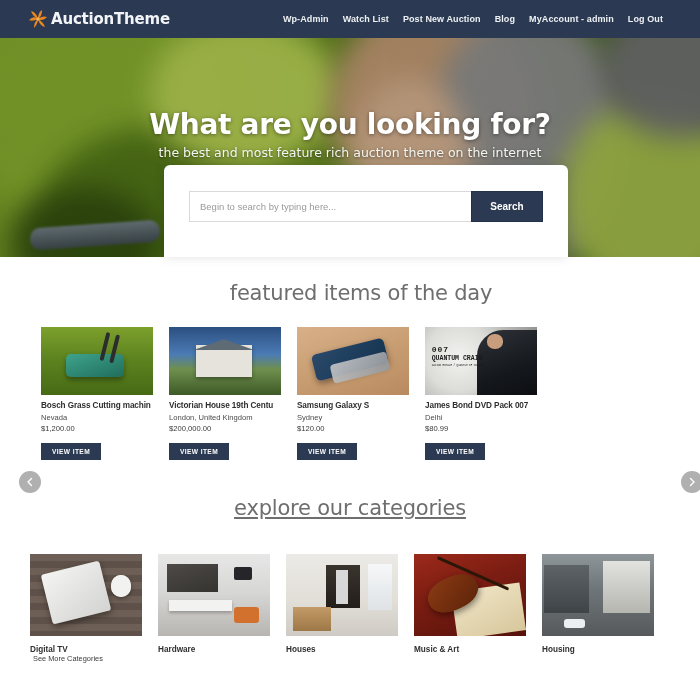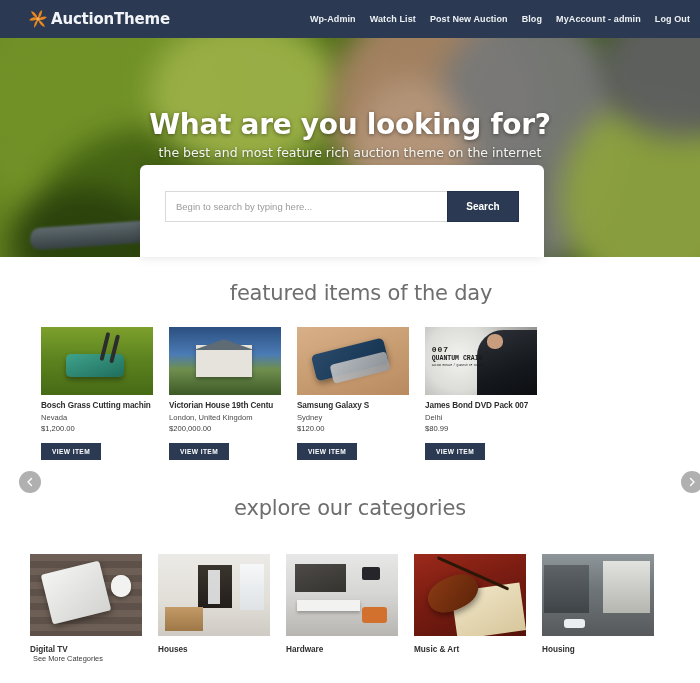--- a/index.html
+++ b/index.html
@@ -17,21 +17,21 @@
     background: #2b3a52;
     display: flex; align-items: center; z-index: 40;
   }
   .brand { display:flex; align-items:center; margin-left: 28px; text-align: right; }
   .brand-icon { width: 20px; height: 20px; position: relative; margin-right: 3px; flex:none; }
   .brand-icon svg { display:block; }
   .brand-text {
     color: #f2f4f7; font-size: 15px; font-weight: bold;
     letter-spacing: -0.2px; font-family: "DejaVu Sans", sans-serif;
   }
-  .nav-links { margin-left: auto; margin-right: 3px; display: flex; align-items: center; }
+  .nav-links { margin-left: auto; margin-right: 30px; display: flex; align-items: center; }
   .nav-links a {
     color: #eef1f5; font-size: 9px; font-weight: bold; text-decoration: none;
     padding: 3px 7px; white-space: nowrap; letter-spacing: 0.1px;
   }
 
   
   .hero {
     position: relative; width: 700px; height: 219px; overflow: hidden;
   }
   .hero-bg { position:absolute; inset:0; }
@@ -70,21 +70,21 @@
   }
   .hero-sub {
     position:absolute; top:107px; width:700px; text-align:center;
     color:#f3f5f1; font-size: 12.5px;
     text-shadow: 0 1px 3px rgba(0,0,0,.5);
     font-family: "DejaVu Sans", sans-serif;
   }
 
   
   .search-panel {
-    position:absolute; left:140px; top:165px; width:404px; height:92px;
+    position:absolute; left:164px; top:165px; width:404px; height:92px;
     background:#fff; border-radius:6px 6px 0 0;
     box-shadow: 0 0 12px rgba(0,0,0,.12);
     z-index: 20;
   }
   .search-row {
     position:absolute; left:25px; top:26px; width:354px; height:31px;
     display:flex;
   }
   .search-input {
     flex:1; border:1px solid #d9d9d9; border-right:none; background:#fff;
@@ -134,21 +134,21 @@
     position:absolute; top:144px; width:22px; height:22px; border-radius:50%;
     background: rgba(150,150,150,.75); display:flex;
     align-items:center; justify-content:center; cursor:pointer; z-index:10;
   }
   .arrow-left { left: 8px; }
   .arrow-right { right: 8px; }
   .carousel-arrow svg { display:block; }
 
   
   .cat-wrap { position:absolute; left:0; top:480px; width:700px; }
-  .cat-title { margin-top: 16px; }
+  .cat-title { margin-top: 16px; text-decoration: underline; }
   .cats {
     margin-top: 22px; padding: 12px 30px; display:flex;
   }
   .cat { width: 128px; }
   .cat-thumb { width: 112px; height: 82px; overflow:hidden; background:#d0d0d0; position:relative; }
   .cat-label { margin-top: 9px; font-size: 8.2px; font-weight:bold; color:#2f2f2f; }
   .see-more {
     position:absolute; left:33px; top:654px;
     font-size: 7.4px; color:#3a3a3a; text-decoration:none; font-weight:500;
   }
@@ -430,32 +430,32 @@
 
     <div class="cats">
       <div class="cat">
         <div class="cat-thumb">
             <div class="t th-digitaltv"></div>
           </div>
         <div class="cat-label">Digital TV</div>
       </div>
       <div class="cat">
         <div class="cat-thumb">
-          <div class="t th-houses"></div>
-            <div class="hs-win"></div>
-        </div>
-        <div class="cat-label">Houses</div>
-      </div>
-      <div class="cat">
-        <div class="cat-thumb">
           <div class="t th-hardware"></div>
             <div class="hw-lamp"></div>
             <div class="hw-chair"></div>
         </div>
         <div class="cat-label">Hardware</div>
+      </div>
+      <div class="cat">
+        <div class="cat-thumb">
+          <div class="t th-houses"></div>
+            <div class="hs-win"></div>
+        </div>
+        <div class="cat-label">Houses</div>
       </div>
       <div class="cat">
         <div class="cat-thumb">
           <div class="t th-music"></div>
             <div class="mu-bow"></div>
         </div>
         <div class="cat-label">Music &amp; Art</div>
       </div>
       <div class="cat">
         <div class="cat-thumb">

